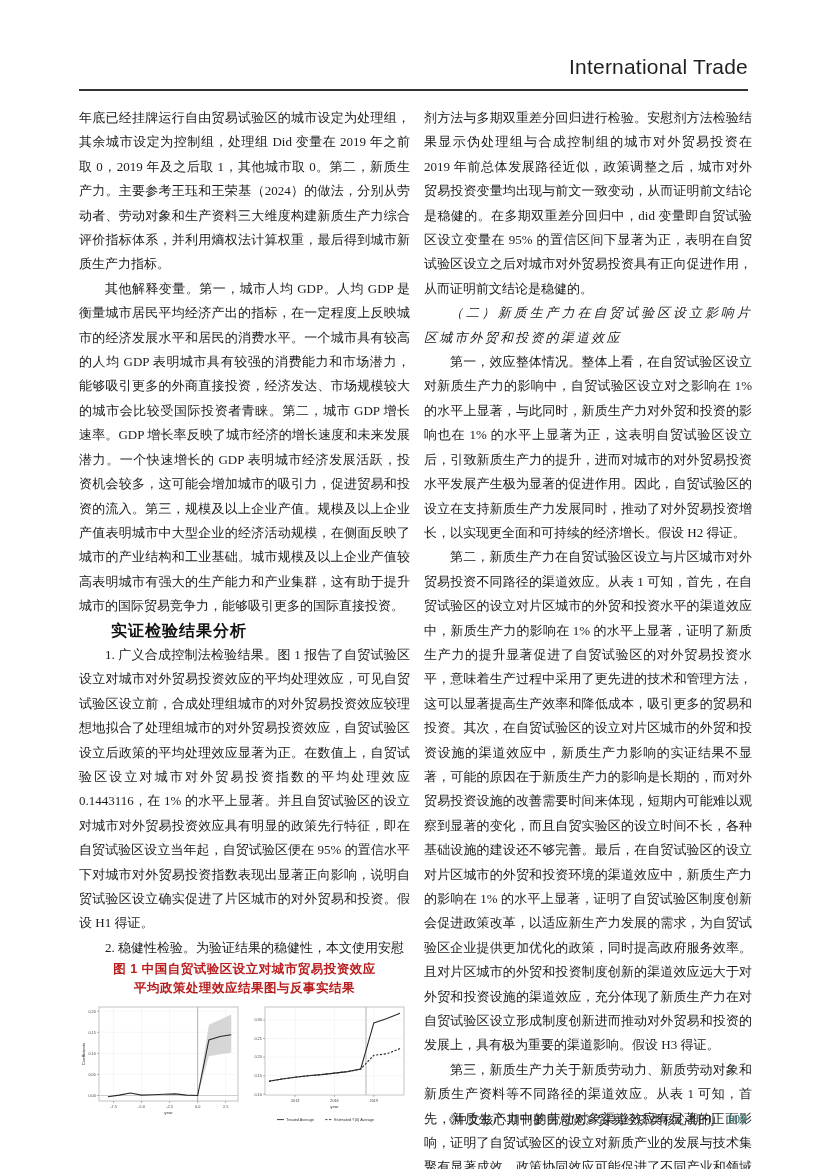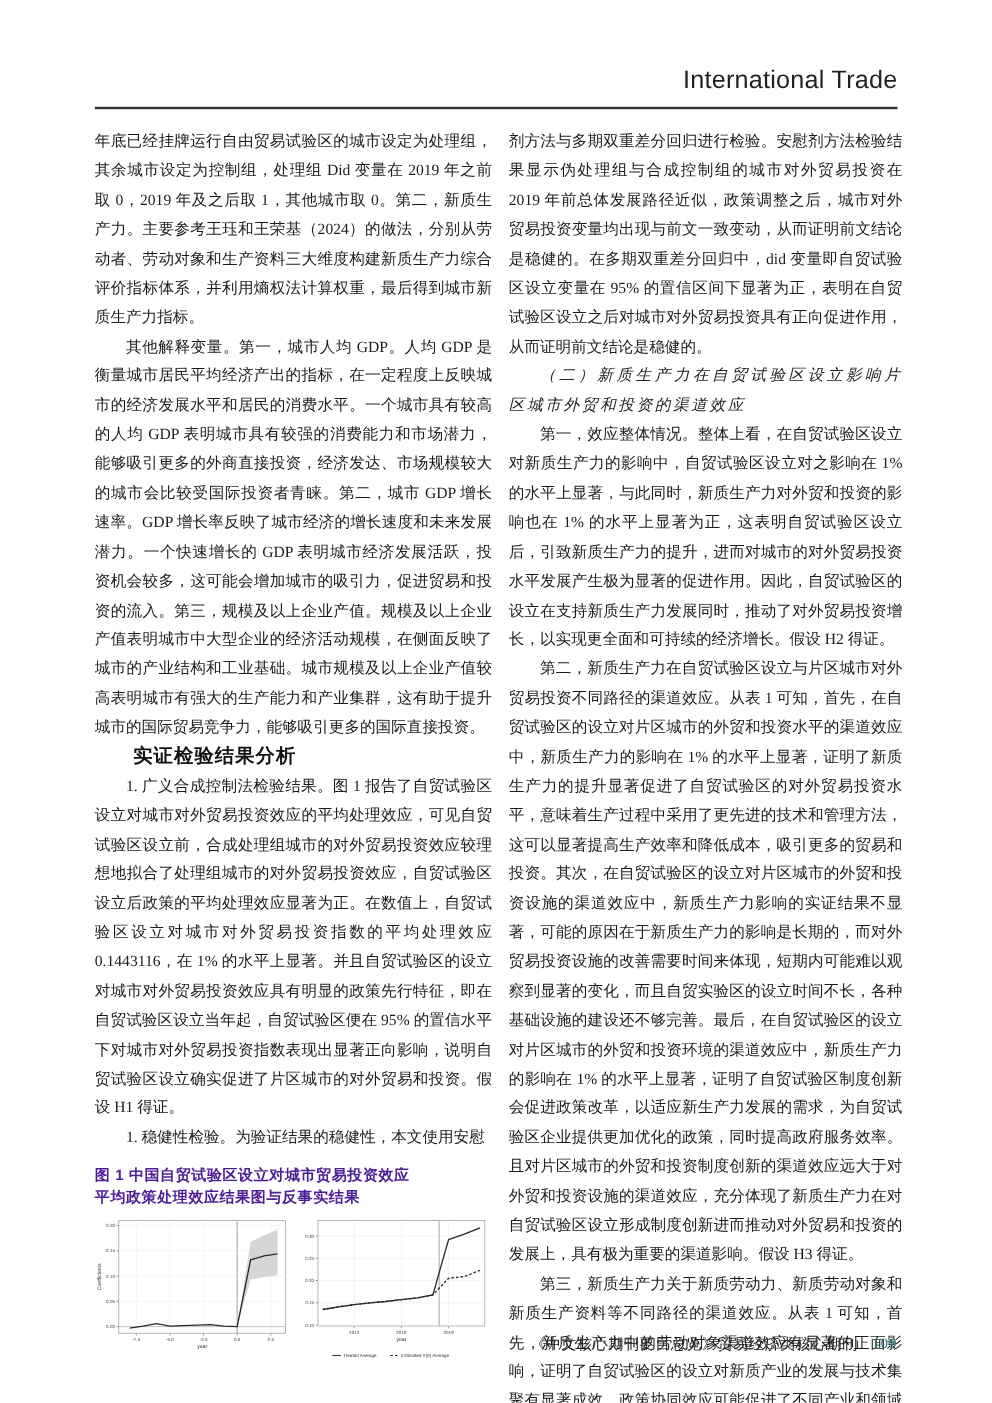--- a/index.html
+++ b/index.html
@@ -22,21 +22,21 @@
   .col-right{left:424px;width:328px;}
   .col p{margin:0;text-indent:2em;}
   .col p.flush{text-indent:0;}
   .section-heading{
     font-family:"Liberation Sans",sans-serif;font-weight:bold;font-size:16px;
     color:#111;margin:12px 0 6px 18px;letter-spacing:1px;text-indent:0;
   }
   .kai{font-style:italic;letter-spacing:2.2px;color:#222;}
   .fig-caption{
     font-family:"Liberation Sans",sans-serif;font-weight:bold;font-size:12.5px;
-    line-height:19px;text-align:left;margin-top:10px;letter-spacing:.5px;color:#4c1d95;
+    line-height:19px;text-align:center;letter-spacing:.5px;color:#b91c1c;
   }
   .figure-row{margin-top:5px;display:flex;gap:8px;align-items:flex-start;}
   .figure-row svg{display:block;}
   .footer{
     position:absolute;top:1112px;right:79px;
     font-family:Liberation Serif, serif;font-size:12.5px;color:#222;
     display:flex;align-items:flex-start;gap:12px;letter-spacing:.5px;
   }
   .page-num{font-size:12px;color:#0f766e;letter-spacing:1px;}
 </style>
@@ -46,21 +46,21 @@
 <div class="page">
 
   <div class="header-title">International Trade</div>
   <div class="header-rule"></div>
 
   <div class="col col-left">
     <p class="flush">年底已经挂牌运行自由贸易试验区的城市设定为处理组，其余城市设定为控制组，处理组 Did 变量在 2019 年之前取 0，2019 年及之后取 1，其他城市取 0。第二，新质生产力。主要参考王珏和王荣基（2024）的做法，分别从劳动者、劳动对象和生产资料三大维度构建新质生产力综合评价指标体系，并利用熵权法计算权重，最后得到城市新质生产力指标。</p>
     <p>其他解释变量。第一，城市人均 GDP。人均 GDP 是衡量城市居民平均经济产出的指标，在一定程度上反映城市的经济发展水平和居民的消费水平。一个城市具有较高的人均 GDP 表明城市具有较强的消费能力和市场潜力，能够吸引更多的外商直接投资，经济发达、市场规模较大的城市会比较受国际投资者青睐。第二，城市 GDP 增长速率。GDP 增长率反映了城市经济的增长速度和未来发展潜力。一个快速增长的 GDP 表明城市经济发展活跃，投资机会较多，这可能会增加城市的吸引力，促进贸易和投资的流入。第三，规模及以上企业产值。规模及以上企业产值表明城市中大型企业的经济活动规模，在侧面反映了城市的产业结构和工业基础。城市规模及以上企业产值较高表明城市有强大的生产能力和产业集群，这有助于提升城市的国际贸易竞争力，能够吸引更多的国际直接投资。</p>
     <p class="section-heading">实证检验结果分析</p>
     <p>1. 广义合成控制法检验结果。图 1 报告了自贸试验区设立对城市对外贸易投资效应的平均处理效应，可见自贸试验区设立前，合成处理组城市的对外贸易投资效应较理想地拟合了处理组城市的对外贸易投资效应，自贸试验区设立后政策的平均处理效应显著为正。在数值上，自贸试验区设立对城市对外贸易投资指数的平均处理效应 0.1443116，在 1% 的水平上显著。并且自贸试验区的设立对城市对外贸易投资效应具有明显的政策先行特征，即在自贸试验区设立当年起，自贸试验区便在 95% 的置信水平下对城市对外贸易投资指数表现出显著正向影响，说明自贸试验区设立确实促进了片区城市的对外贸易和投资。假设 H1 得证。</p>
-    <p>1. 稳健性检验。为验证结果的稳健性，本文使用安慰</p>
+    <p>2. 稳健性检验。为验证结果的稳健性，本文使用安慰</p>
     <div class="fig-caption">
       <div>图 1 中国自贸试验区设立对城市贸易投资效应</div>
       <div>平均政策处理效应结果图与反事实结果</div>
     </div>
     <div class="figure-row">
       <svg id="chart-att" width="163" height="122">
           <rect x="20" y="4" width="139" height="94" fill="#ffffff" stroke="#9a9a9a" stroke-width="0.6"></rect>
           <line x1="34.572580645161295" y1="4" x2="34.572580645161295" y2="98" stroke="#ececec" stroke-width="0.5"></line>
           <line x1="62.5967741935484" y1="4" x2="62.5967741935484" y2="98" stroke="#ececec" stroke-width="0.5"></line>
           <line x1="90.62096774193549" y1="4" x2="90.62096774193549" y2="98" stroke="#ececec" stroke-width="0.5"></line>

